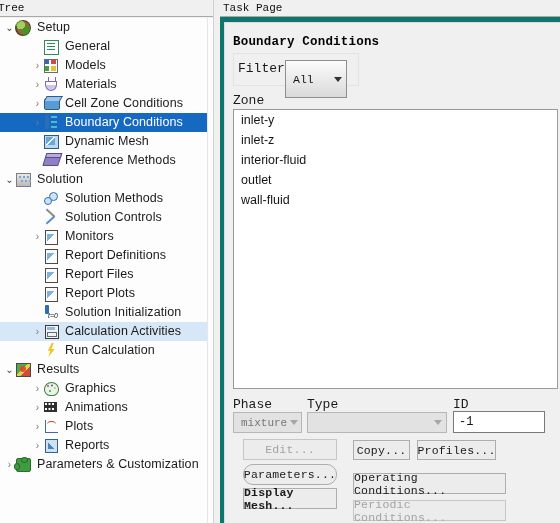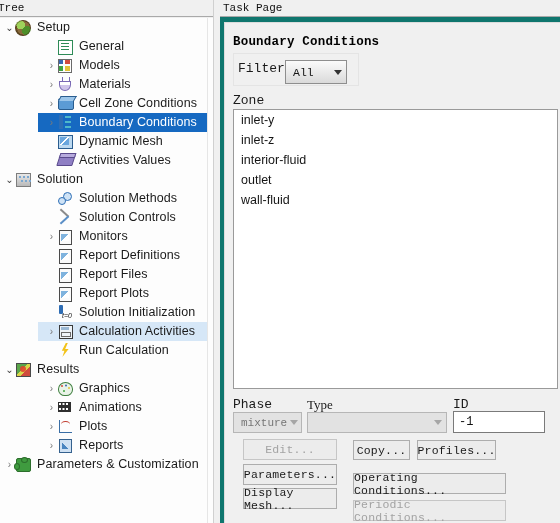--- a/index.html
+++ b/index.html
@@ -52,21 +52,21 @@
     width:17px;height:17px;flex:0 0 17px;margin-right:5px;
     position:relative;display:inline-block;
   }
   .tnode .lbl{letter-spacing:.1px;}
   .tnode.sel{background:#1669c1;}
   .tnode.sel .lbl{color:#fff;}
   .tnode.hov{background:#d6e7f7;}
 
   
   .lvl0{padding-left:4px;}
-  .lvl1{padding-left:8px;margin-left:38px;}
+  .lvl1{padding-left:32px;}
 
   
   .ic{position:absolute;left:0;top:1px;width:16px;height:16px;}
   
   .ic-setup{border-radius:50%;background:
      radial-gradient(circle at 35% 30%, #9fd25a 0 28%, transparent 29%),
      radial-gradient(circle at 70% 65%, #4e8f2a 0 30%, transparent 31%),
      radial-gradient(circle at 55% 50%, #8a6b3b 0 55%, #6d5229 56%, #5d4522 100%);
      box-shadow:inset 0 0 0 1px rgba(60,45,20,.5);}
   
@@ -190,35 +190,35 @@
   }
   .combo .cval{
     flex:1;padding-left:7px;
     font-family:"Liberation Mono","DejaVu Sans Mono",monospace;font-size:11.5px;color:#151515;
   }
   .combo .carw{
     width:16px;display:flex;align-items:center;justify-content:center;
   }
   .tri{width:0;height:0;border-left:4.5px solid transparent;border-right:4.5px solid transparent;border-top:5px solid #333;}
   .tri.dis{border-top-color:#a6a6a6;}
-  .filter-combo{left:51px;top:6px;width:62px;height:24px;}
+  .filter-combo{left:51px;top:6px;width:62px;height:38px;}
 
   .zone-lbl{position:absolute;left:8px;top:70px;}
   .zone-box{
     position:absolute;left:8px;top:86px;width:325px;height:280px;
     background:#ffffff;border:1px solid #9a9a9a;box-sizing:border-box;overflow:hidden;
   }
   .zone-item{
     padding:1px 0 1px 7px;font-size:12.5px;color:#151515;line-height:18px;
     font-family:"Liberation Sans",sans-serif;white-space:nowrap;
   }
 
   .ptl{position:absolute;}
   .phase-lbl{left:8px;top:374px;}
-  .type-lbl{left:82px;top:374px;font-family:Liberation Serif, serif;}
+  .type-lbl{left:82px;top:374px;}
   .id-lbl{left:228px;top:374px;}
 
   .phase-combo{left:8px;top:389px;width:69px;height:21px;background:#e2e2e2;border:1px solid #b6b6b6;}
   .phase-combo .cval{color:#767676;font-size:11px;}
   .type-combo{left:82px;top:389px;width:140px;height:21px;background:#e2e2e2;border:1px solid #b6b6b6;}
   .id-field{
     position:absolute;left:228px;top:388px;width:92px;height:22px;
     background:#fff;border:1px solid #7a7a7a;box-sizing:border-box;
     display:flex;align-items:center;padding-left:5px;
     font-family:"Liberation Mono","DejaVu Sans Mono",monospace;font-size:12px;color:#111;
@@ -228,22 +228,22 @@
     position:absolute;box-sizing:border-box;
     background:#ececec;border:1px solid #adadad;
     font-family:"Liberation Mono","DejaVu Sans Mono",monospace;
     font-size:11.5px;color:#1a1a1a;
     display:flex;align-items:center;justify-content:center;
     letter-spacing:.2px;
   }
   .btn.dis{color:#a3a3a3;background:#ececec;border-color:#c6c6c6;}
 
   .b-edit{left:18px;top:416px;width:94px;height:21px;}
-  .b-params{left:18px;top:441px;width:94px;height:21px;}
-  .b-dispmesh{left:18px;top:465px;width:94px;height:21px;}
+  .b-params{left:18px;top:441px;width:94px;height:21px;border-radius:10px;}
+  .b-dispmesh{left:18px;top:465px;width:94px;height:21px;font-weight:bold;}
   .b-copy{left:128px;top:417px;width:57px;height:20px;}
   .b-profiles{left:192px;top:417px;width:79px;height:20px;}
   .b-opcond{left:128px;top:450px;width:153px;height:21px;}
   .b-perio{left:128px;top:477px;width:153px;height:21px;}
 </style>
 </head>
 <body>
 
 <div class="app">
 
@@ -299,21 +299,21 @@
           <span class="ico">
             <i class="ic ic-dyn"></i>
           </span>
           <span class="lbl">Dynamic Mesh</span>
         </div>
         <div class="tnode lvl1">
           <span class="spacer"></span>
           <span class="ico">
             <i class="ic ic-ref"></i>
           </span>
-          <span class="lbl">Activities Values</span>
+          <span class="lbl">Reference Methods</span>
         </div>
         <div class="tnode lvl0">
           <span class="arrow exp">⌄</span>
           <span class="ico">
             <i class="ic ic-sol"></i>
           </span>
           <span class="lbl">Solution</span>
         </div>
         <div class="tnode lvl1">
           <span class="spacer"></span>

